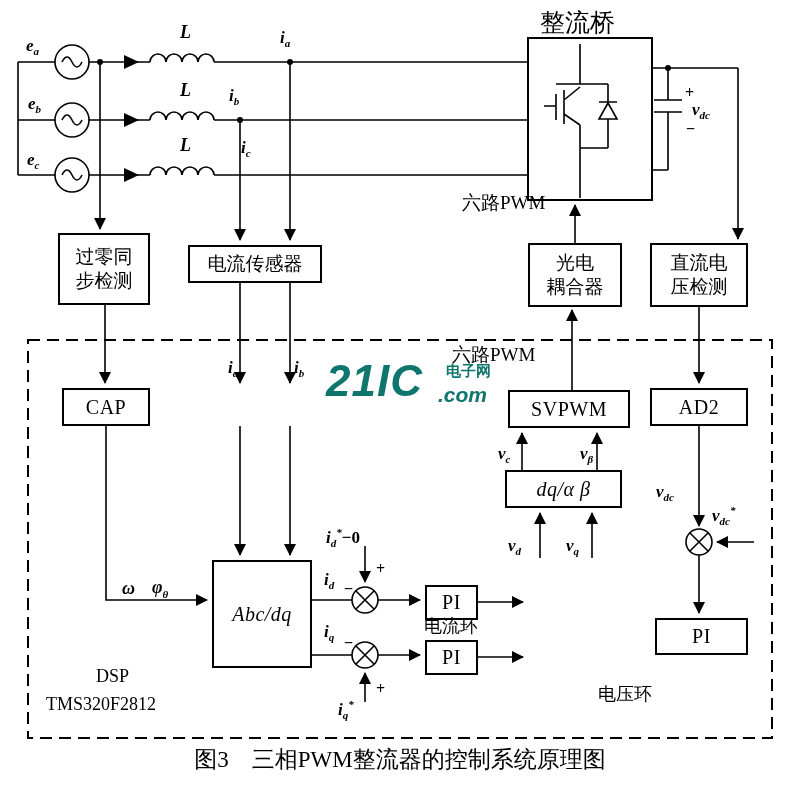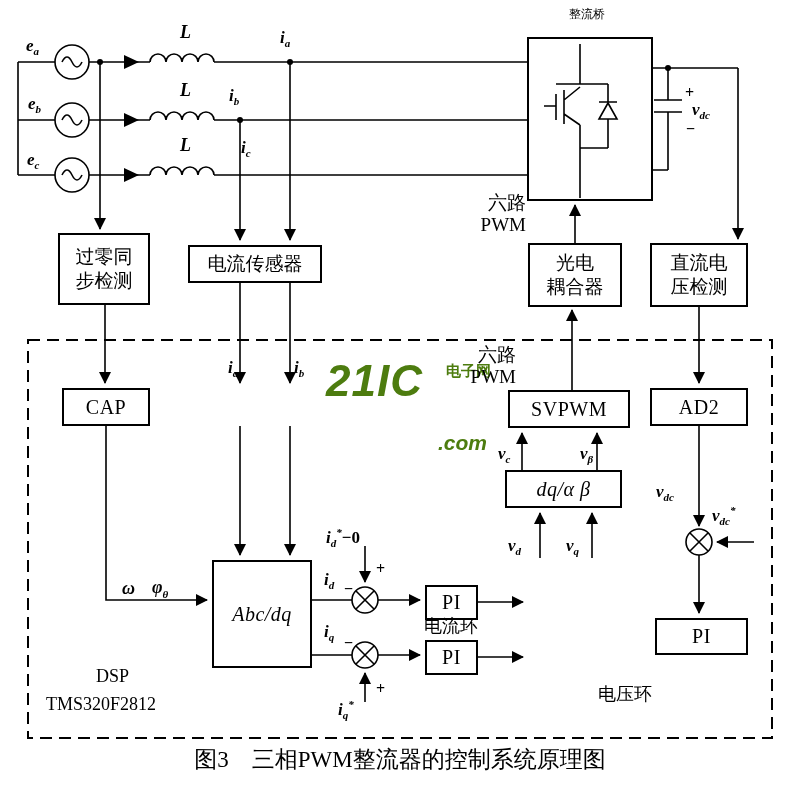--- a/index.html
+++ b/index.html
@@ -9,29 +9,29 @@
   .bx{position:absolute;border:2px solid #000;background:#fff;display:flex;flex-direction:column;
       align-items:center;justify-content:center;font-size:19px;line-height:1.25;box-sizing:border-box;
       text-align:center;z-index:3;}
   .bx .en{font-size:20px;letter-spacing:.5px;}
   .it{font-style:italic;}
   .sym{position:absolute;font-style:italic;font-weight:bold;font-size:17px;z-index:4;white-space:nowrap;}
   .sym sub{font-size:11px;}
   .sym sup{font-size:11px;}
   .sym .suf{font-style:normal;font-weight:bold;}
   .cn{position:absolute;font-size:19px;z-index:4;white-space:nowrap;}
-  .two{display:flex;flex-direction:column;align-items:flex-end;line-height:1.15;width:64px;text-align:center;}
+  .two{display:flex;align-items:center;line-height:1.15;width:64px;text-align:center;}
   .sign{position:absolute;font-size:16px;font-weight:bold;z-index:4;}
   .caption{position:absolute;left:0;top:744px;width:100%;text-align:center;font-size:23px;
            font-weight:normal;z-index:4;}
-  .wm{position:absolute;left:326px;top:356px;width:180px;height:64px;color:#4d7c0f;z-index:2;
+  .wm{position:absolute;left:326px;top:356px;width:180px;height:64px;color:#0f766e;z-index:2;
       font-family:"Liberation Sans",sans-serif;}
   .wm-big{position:absolute;left:0;top:0;font-size:44px;font-weight:bold;font-style:italic;letter-spacing:1px;}
   .wm-site{position:absolute;left:120px;top:6px;font-size:15px;font-weight:bold;}
-  .wm-com{position:absolute;left:112px;top:27px;font-size:21px;font-weight:bold;font-style:italic;margin-top:48px;}
+  .wm-com{position:absolute;left:112px;top:27px;font-size:21px;font-weight:bold;font-style:italic;}
 </style>
 </head>
 <body>
 
 <div id="canvas">
 
 <svg width="800" height="791" viewBox="0 0 800 791">
   <defs>
     <marker id="arr" markerUnits="userSpaceOnUse" markerWidth="12" markerHeight="12" refX="11" refY="6" orient="auto">
       <path d="M0,0 L12,6 L0,12 Z" fill="#000"></path>
@@ -159,21 +159,21 @@
 <div class="bx" style="left:425px;top:585px;width:53px;height:35px">
   <span class="en">PI</span>
 </div>
 <div class="bx" style="left:425px;top:640px;width:53px;height:35px">
   <span class="en">PI</span>
 </div>
 <div class="bx" style="left:655px;top:618px;width:93px;height:37px">
   <span class="en">PI</span>
 </div>
 
-<div class="cn" style="left:569px;top:6px;font-size:12px">整流桥</div>
+<div class="cn" style="left:540px;top:6px;font-size:25px">整流桥</div>
 <div class="cn two" style="left:462px;top:192px">
   <span>六路</span>
   <span>PWM</span>
 </div>
 <div class="cn two" style="left:452px;top:344px">
   <span>六路</span>
   <span>PWM</span>
 </div>
 <div class="cn" style="left:424px;top:614px;font-size:18px">电流环</div>
 <div class="cn" style="left:598px;top:682px;font-size:18px">电压环</div>

